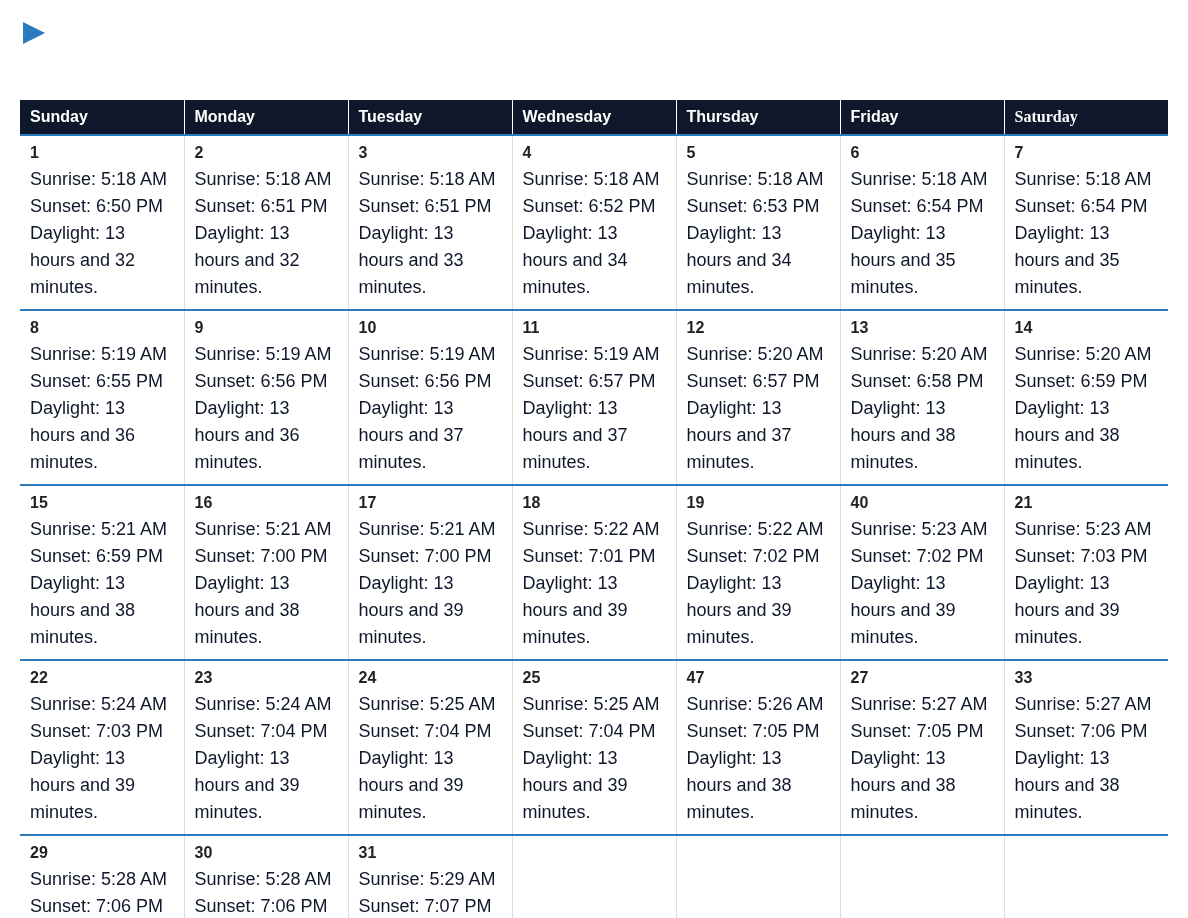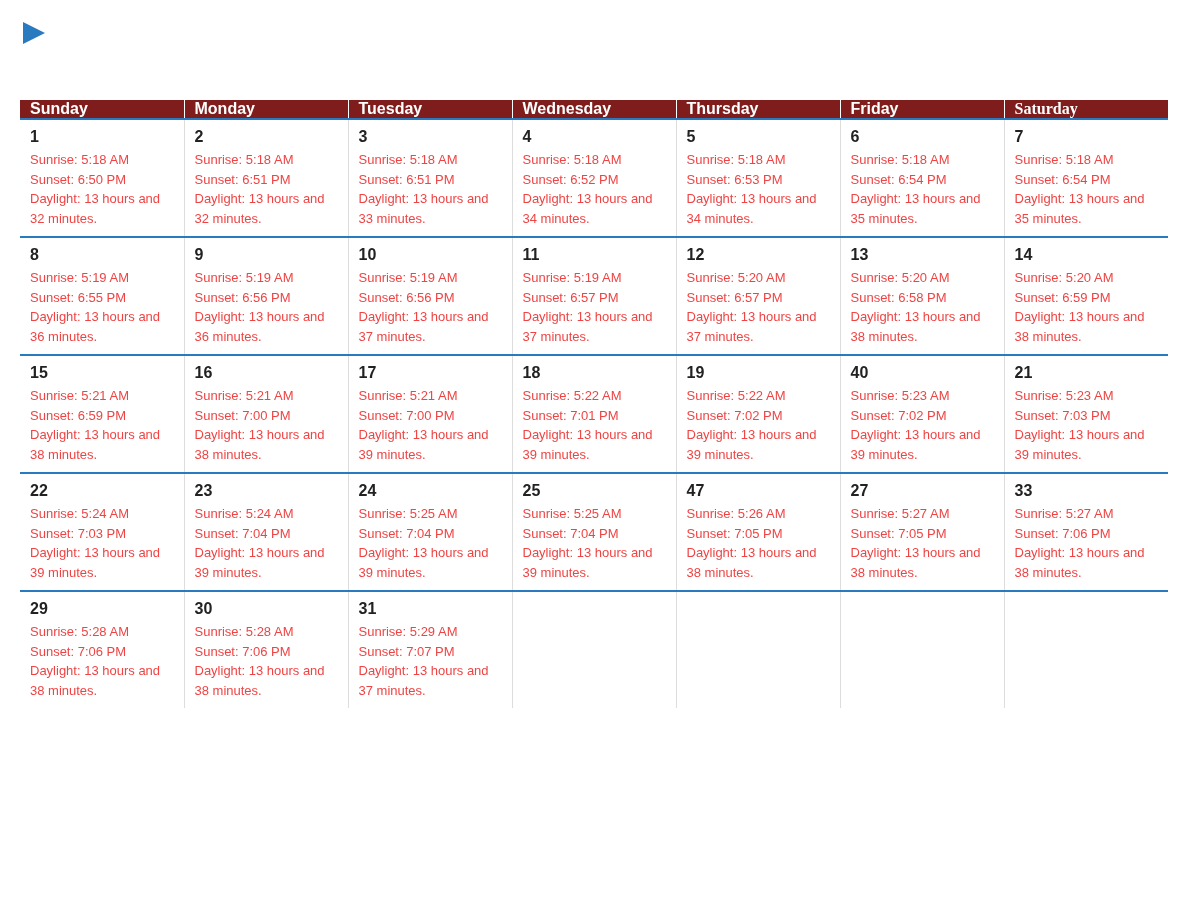--- a/index.html
+++ b/index.html
@@ -36,25 +36,25 @@
     .location-title {
       font-size: 22px;
       color: #444;
       margin-top: 4px;
     }
     table {
       width: 100%;
       border-collapse: collapse;
     }
     thead th {
-      background-color: #7f1d1d;
+      background-color: #0f172a;
       color: #fff;
       font-size: 16px;
       font-weight: bold;
-      padding: 0 10px;
+      padding: 8px 10px;
       text-align: left;
       border-right: 1px solid #fff;
     }
     thead th:last-child { border-right: none; font-family: Liberation Serif, serif; }
     tbody tr {
       border-top: 2px solid #2a7abf;
     }
     tbody td {
       vertical-align: top;
       padding: 8px 10px;
@@ -66,22 +66,22 @@
     }
     tbody td:last-child { border-right: none; }
     .day-num {
       font-size: 16px;
       font-weight: bold;
       color: #222;
       display: block;
       margin-bottom: 4px;
     }
     .day-info {
-      font-size: 13px;
-      color: #ef4444;
+      font-size: 18px;
+      color: #0f172a;
       line-height: 1.5;
     }
   </style>
 </head>
 <body>
 
 <div class="header">
   <div class="logo-wrapper">
     <div class="logo-row1">
       <span style="font-size:30px;font-weight:bold;color:#333;"></span>

